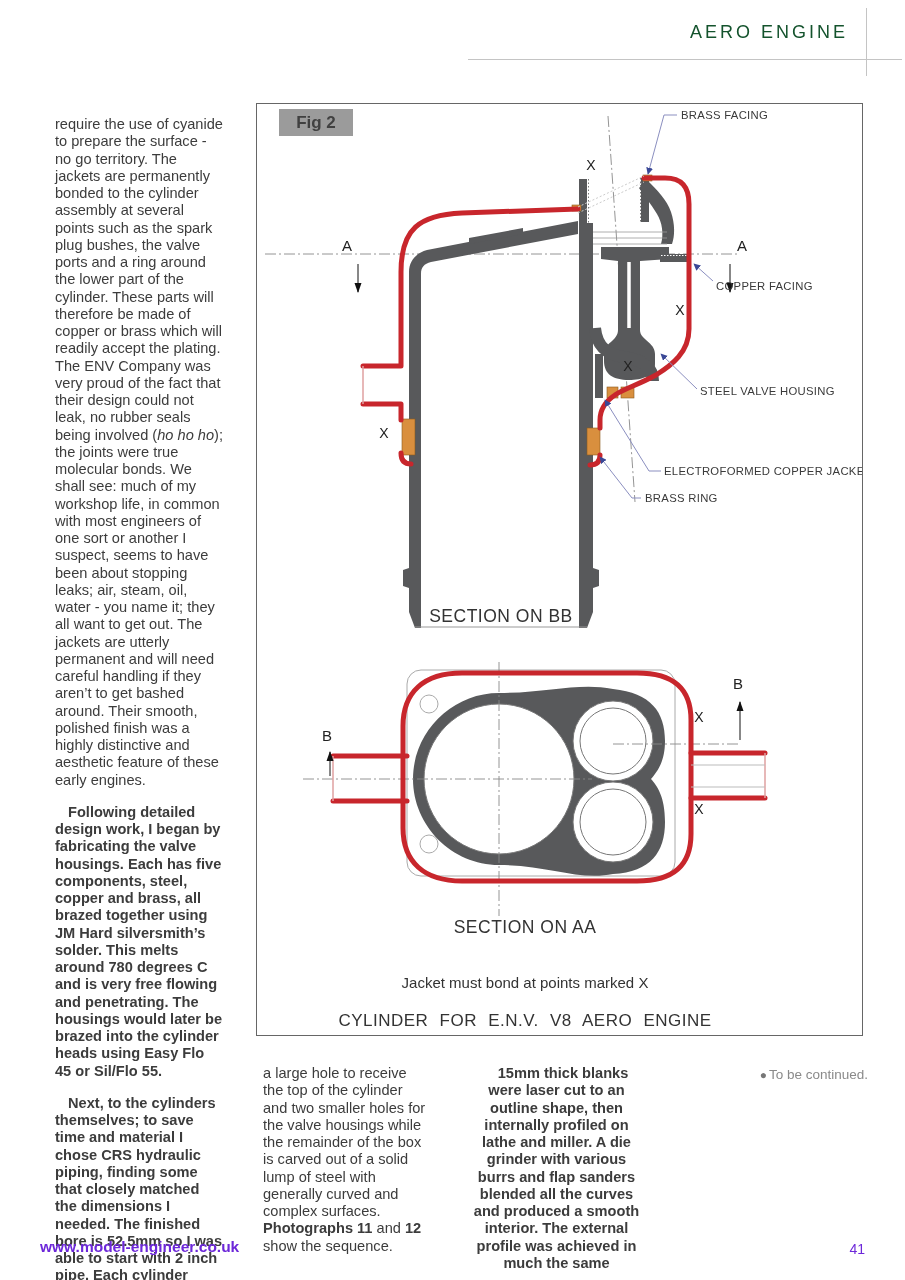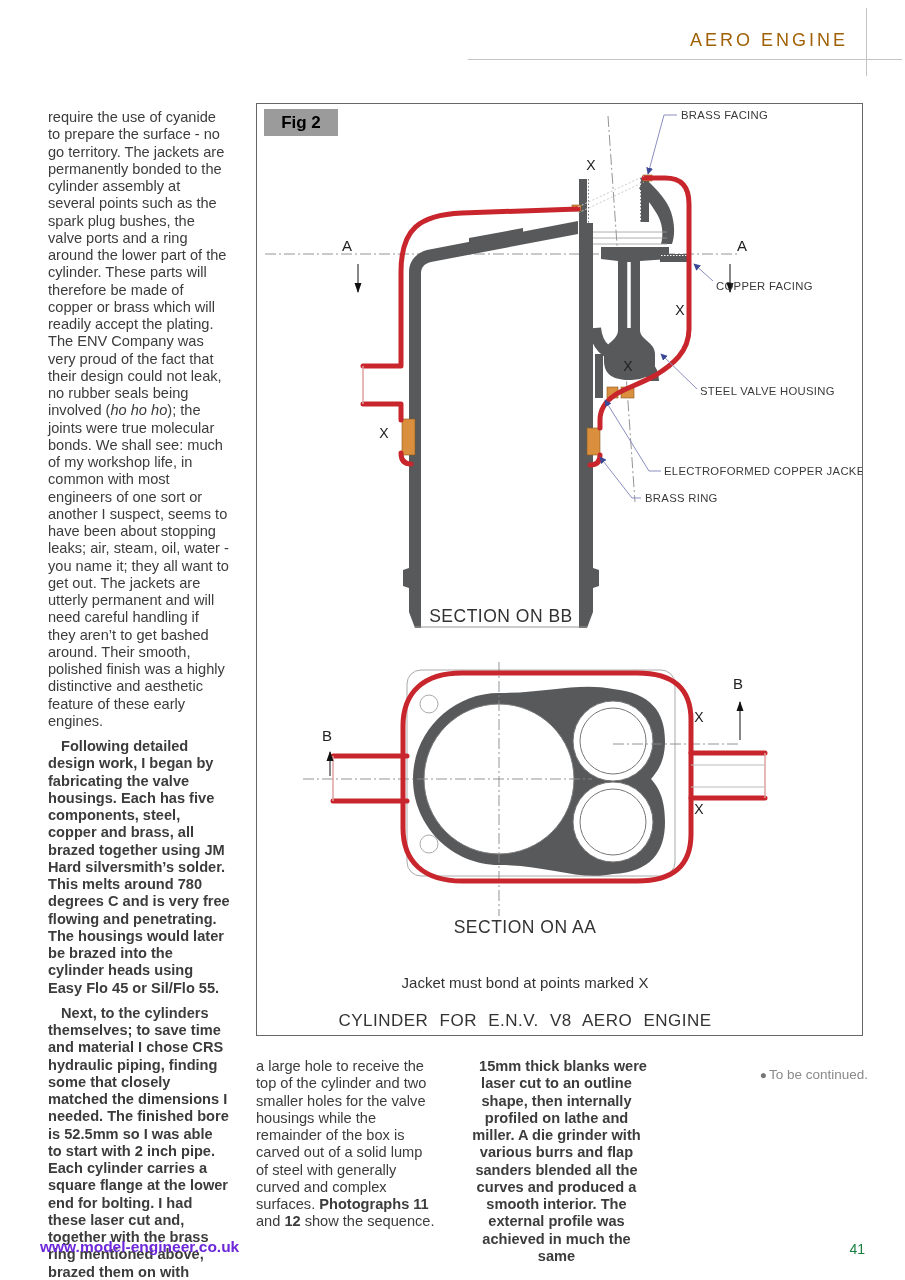--- a/index.html
+++ b/index.html
@@ -1,42 +1,42 @@
 <!DOCTYPE html>
 <html><head>
 <meta charset="utf-8">
 <style>
   html,body{margin:0;padding:0;}
   body{width:905px;height:1280px;position:relative;background:#fff;
        font-family:"Liberation Sans",sans-serif;color:#3c3c3c;overflow:hidden;}
   .hairline{position:absolute;background:#c4c4c4;}
-  .section-title{position:absolute;top:30px;right:57px;font-size:18px;
-       letter-spacing:3px;color:#a16207;}
+  .section-title{position:absolute;top:22px;right:57px;font-size:18px;
+       letter-spacing:3px;color:#14532d;}
   .textcol{position:absolute;font-size:14.6px;line-height:17.25px;color:#3c3c3c;}
-  .textcol p{margin:8px;}
+  .textcol p{margin:15px;}
   .textcol p.ind{text-indent:13px;font-weight:bold;}
   .it{font-style:italic;}
   .bd{font-weight:bold;}
   .figure{position:absolute;left:256px;top:103px;width:605px;height:931px;
        border:1px solid #666;background:#fff;}
-  .fig-tag{position:absolute;left:7px;top:5px;width:74px;height:27px;background:#9b9b9b;
-       color:#000000;font-weight:bold;font-size:17px;display:flex;align-items:center;
+  .fig-tag{position:absolute;left:22px;top:5px;width:74px;height:27px;background:#9b9b9b;
+       color:#404040;font-weight:bold;font-size:17px;display:flex;align-items:center;
        justify-content:center;z-index:2;}
   .figure svg{position:absolute;left:0;top:0;width:605px;height:931px;}
   svg text{font-family:"Liberation Sans",sans-serif;fill:#3a3a3a;}
   .lbl{font-size:11.3px;letter-spacing:.3px;}
   .sect{font-size:17.5px;letter-spacing:.5px;fill:#333;}
   .mark{font-size:14px;fill:#222;}
   .ab{font-size:15px;fill:#222;}
   .note-t{font-size:15px;fill:#333;}
   .title-t{font-size:17px;fill:#333;word-spacing:6px;letter-spacing:.5px;}
   .tbc{text-align:right;color:#8a8a8a;font-size:13.5px;margin-top:16px;}
   .tbc .dot{color:#777;font-size:12px;margin-right:2px;}
   .website{position:absolute;left:40px;top:1238px;font-size:15.5px;font-weight:bold;color:#6d28d9;}
-  .pagenum{position:absolute;right:40px;top:1241px;font-size:14px;color:#15803d;}
+  .pagenum{position:absolute;right:40px;top:1241px;font-size:14px;color:#6d28d9;}
 </style>
 </head>
 <body>
 
 <div class="section-title">AERO ENGINE</div>
 <div class="hairline" style="left:468px;top:59px;width:434px;height:1px;"></div>
 <div class="hairline" style="left:866px;top:8px;width:1px;height:68px;"></div>
 
 <div class="textcol" style="left:40px;top:101px;width:198px;">
   <p><span>require the use of cyanide to prepare the surface - no go territory. The jackets are permanently bonded to the cylinder assembly at several points such as the spark plug bushes, the valve ports and a ring around the lower part of the cylinder. These parts will therefore be made of copper or brass which will readily accept the plating. The ENV Company was very proud of the fact that their design could not leak, no rubber seals being involved (</span><span class="it">ho ho ho</span><span>); the joints were true molecular bonds. We shall see: much of my workshop life, in common with most engineers of one sort or another I suspect, seems to have been about stopping leaks; air, steam, oil, water - you name it; they all want to get out.  The jackets are utterly permanent and will need careful handling if they aren’t to get bashed around. Their smooth, polished finish was a highly distinctive and aesthetic feature of these early engines.</span></p>

